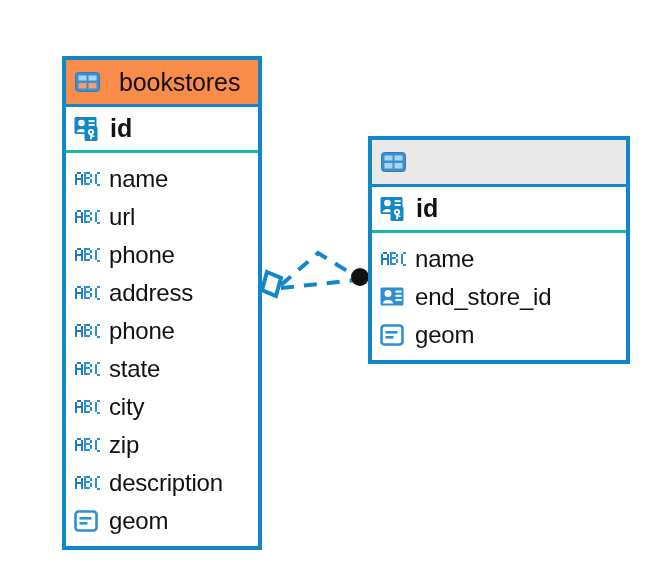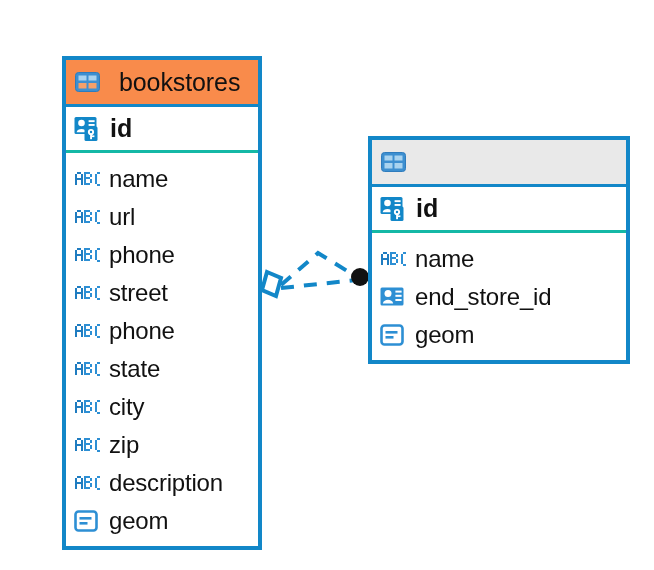--- a/index.html
+++ b/index.html
@@ -238,21 +238,21 @@
               <rect x="12" y="6" width="4" height="2" fill="#2d8fd4"></rect>
               <rect x="16" y="8" width="2" height="4" fill="#2d8fd4"></rect>
               <rect x="12" y="12" width="4" height="2" fill="#2d8fd4"></rect>
               <rect x="21" y="3" width="2" height="2" fill="#2d8fd4"></rect>
               <rect x="23" y="1" width="3" height="2" fill="#2d8fd4"></rect>
               <rect x="21" y="5" width="2" height="6" fill="#2d8fd4"></rect>
               <rect x="23" y="13" width="3" height="2" fill="#2d8fd4"></rect>
               <rect x="21" y="11" width="2" height="2" fill="#2d8fd4"></rect>
             </svg>
           </span>
-          <span class="field-label">street</span>
+          <span class="field-label">address</span>
         </div>
         <div class="field-row">
           <span class="icon">
             <svg width="26" height="16" viewBox="0 0 26 16">
               <rect x="1" y="3" width="2" height="11" fill="#1f7cc0"></rect>
               <rect x="3" y="1" width="4" height="2" fill="#1f7cc0"></rect>
               <rect x="7" y="3" width="2" height="11" fill="#1f7cc0"></rect>
               <rect x="3" y="7" width="4" height="2" fill="#1f7cc0"></rect>
               <rect x="10" y="1" width="2" height="13" fill="#2d8fd4"></rect>
               <rect x="12" y="1" width="4" height="2" fill="#2d8fd4"></rect>

